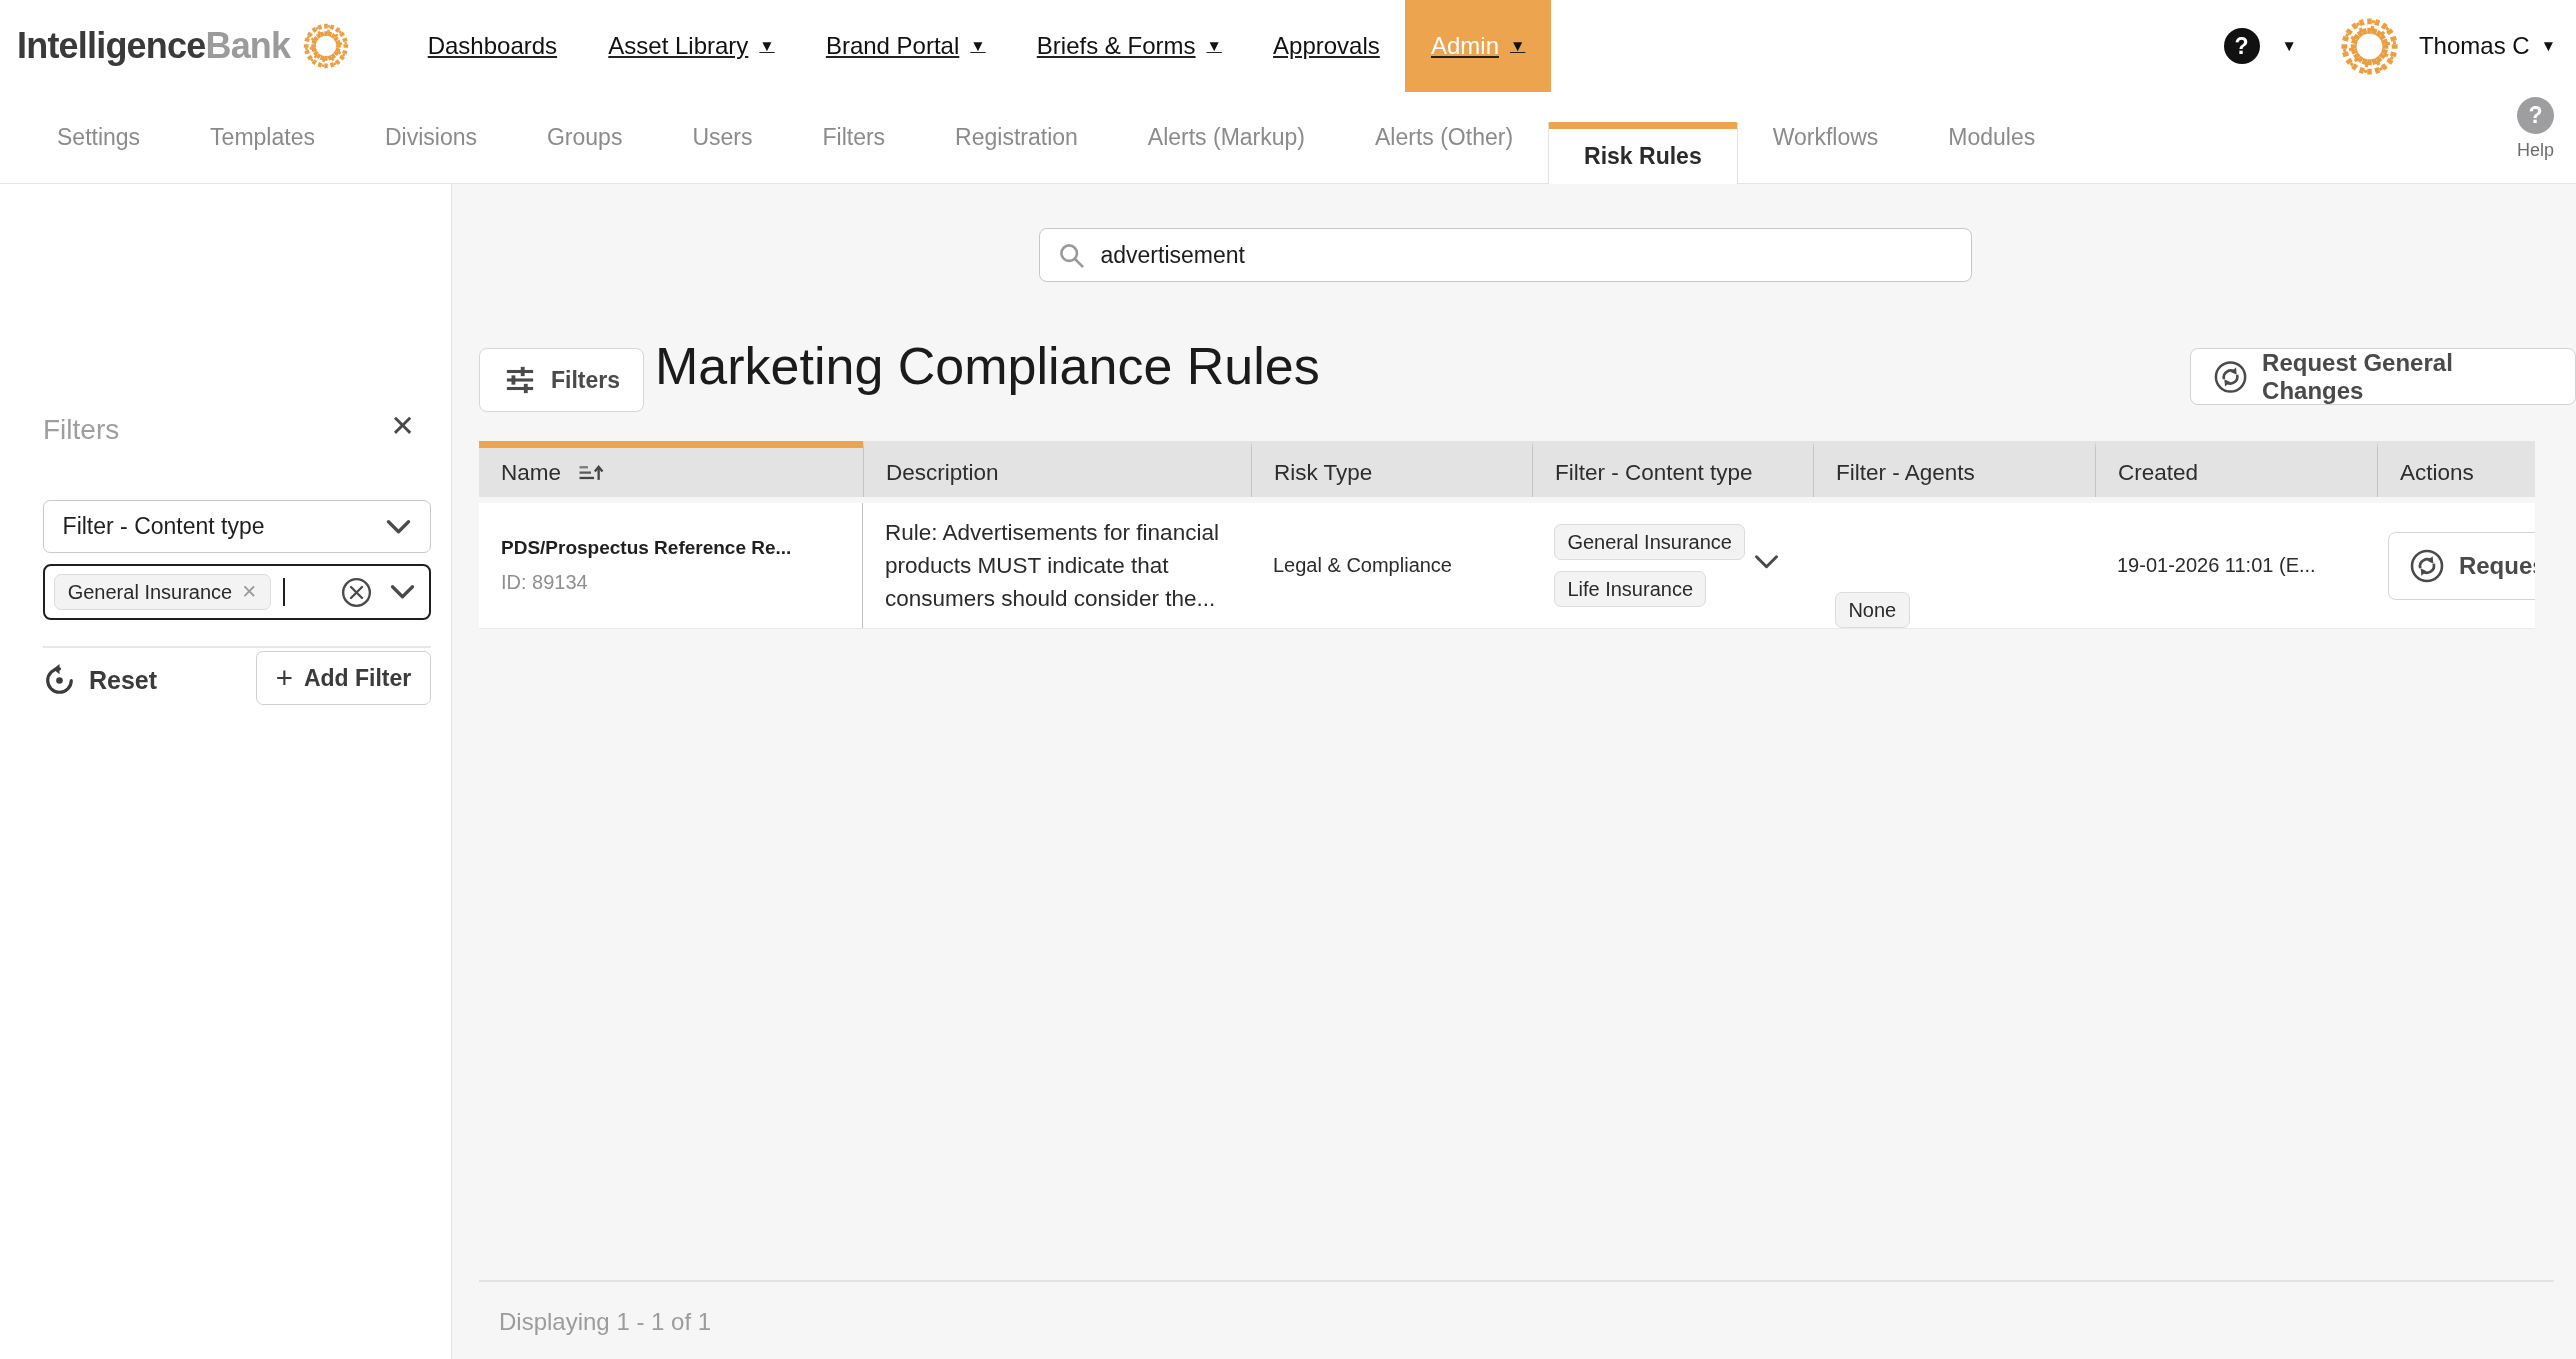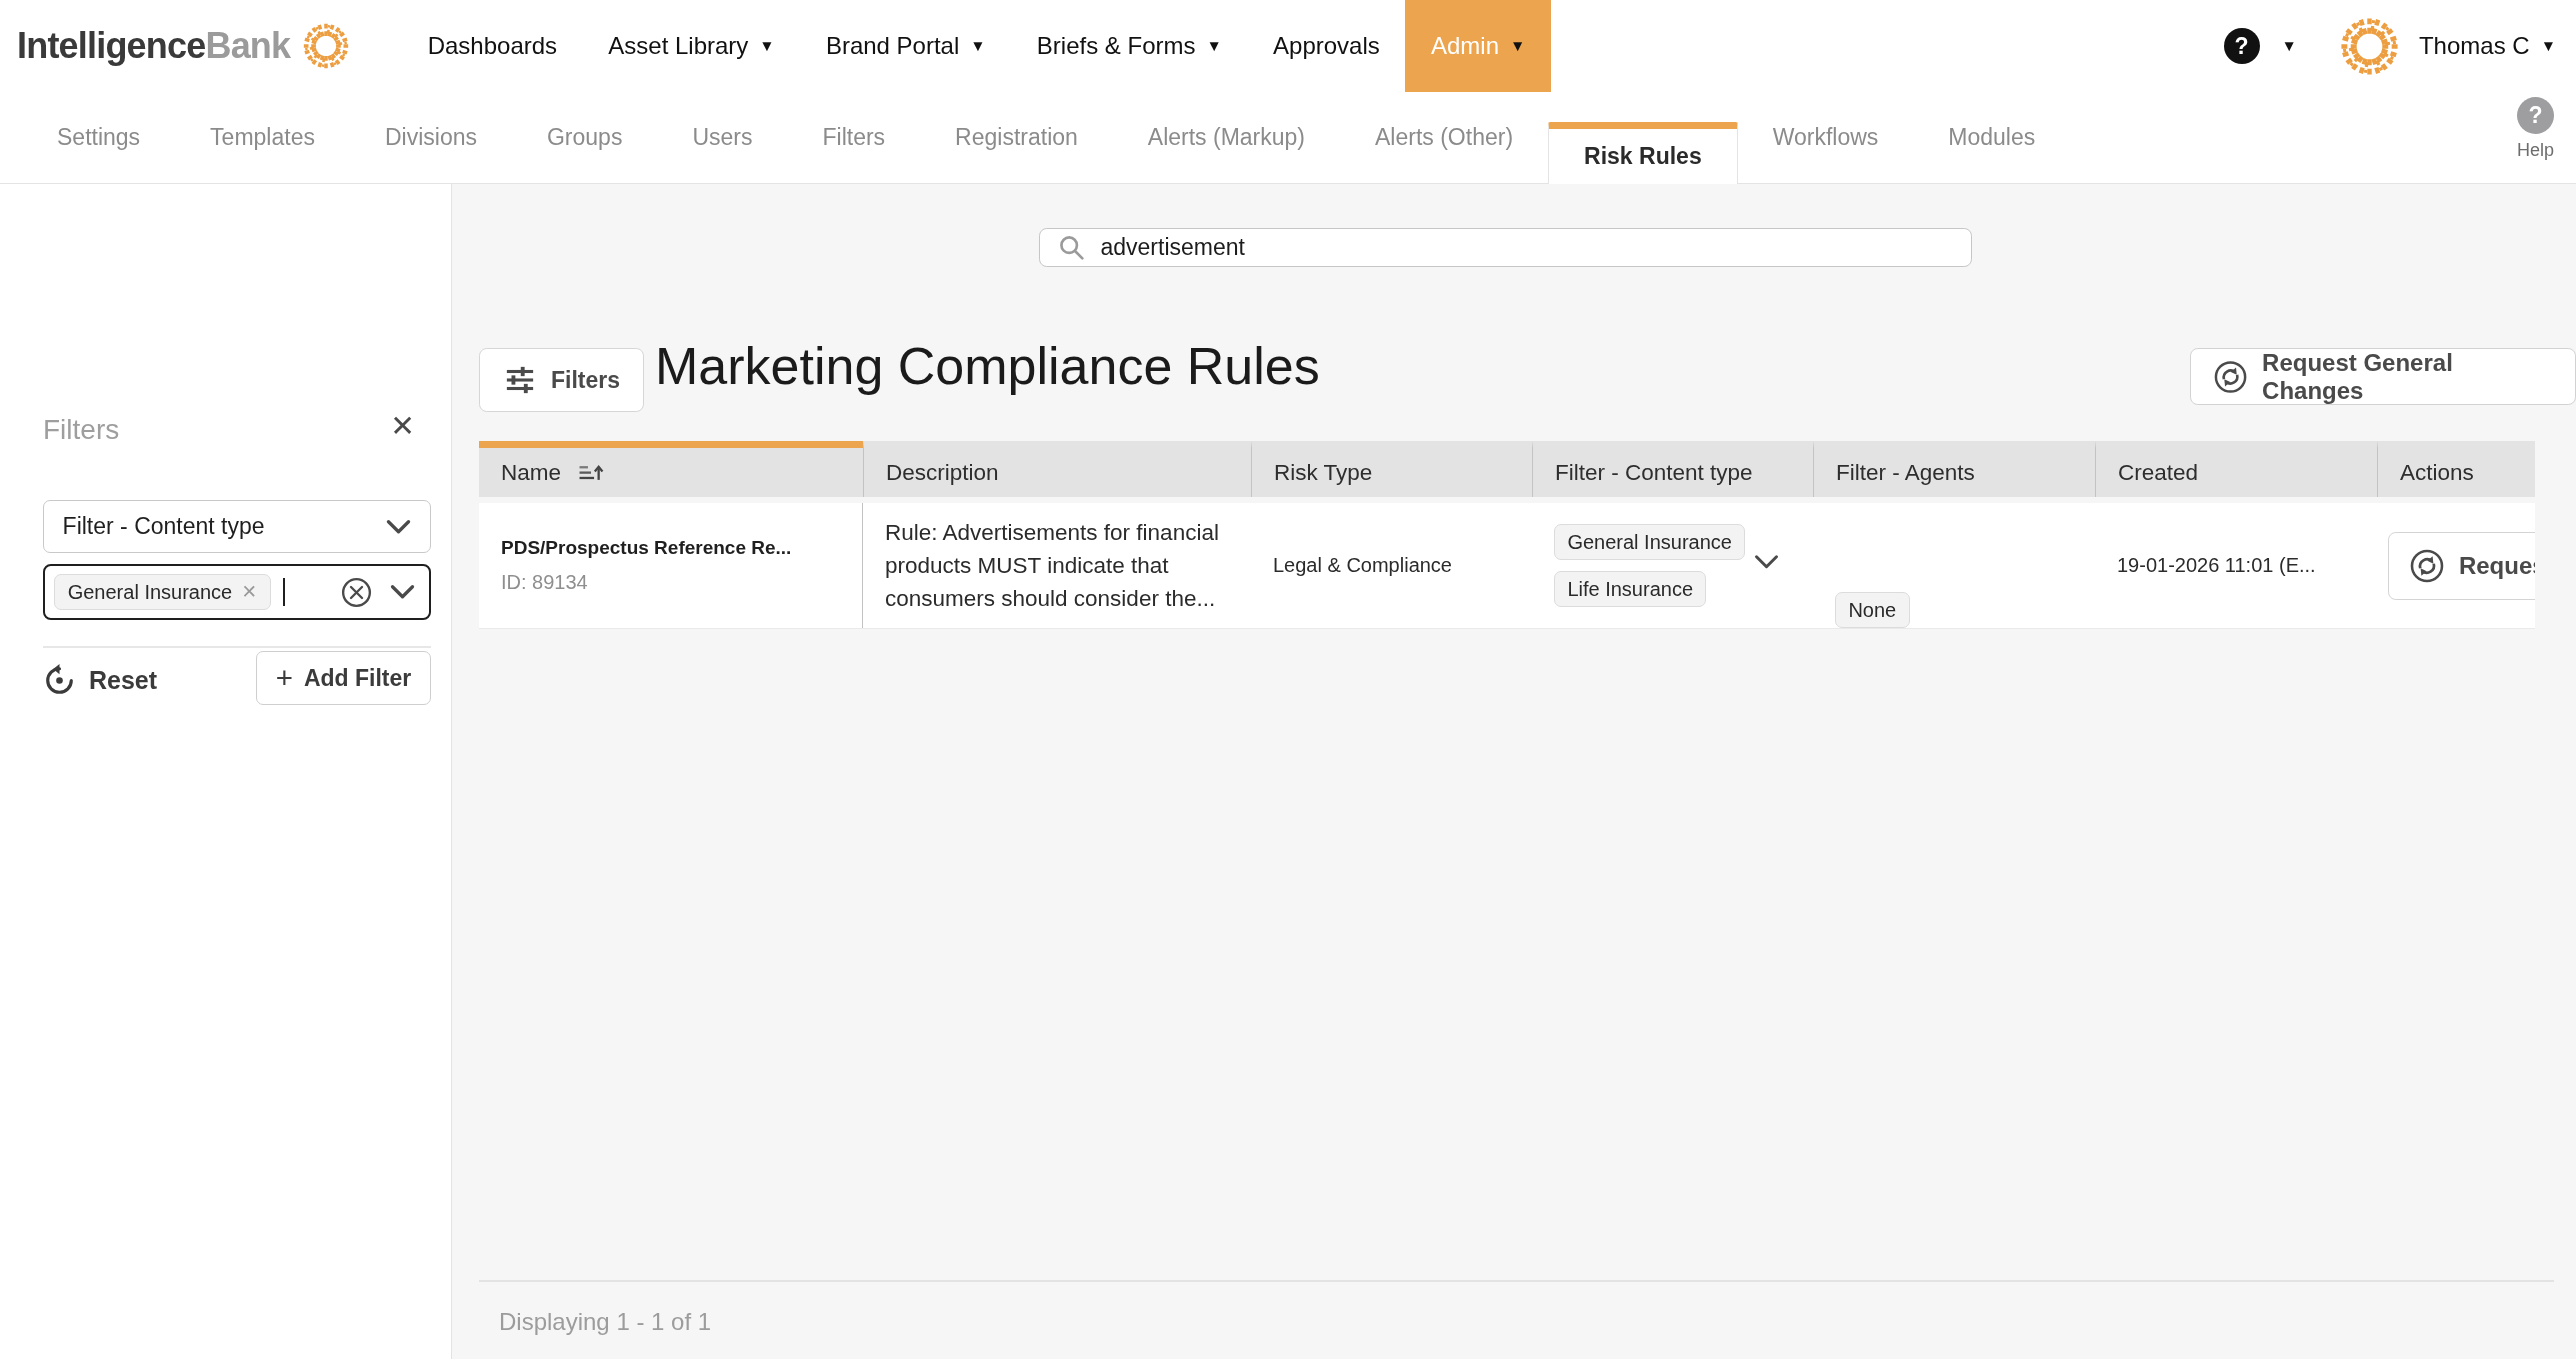--- a/index.html
+++ b/index.html
@@ -6,21 +6,21 @@
   html,body { width: 2576px; height: 1359px; overflow: hidden; }
   body { font-family: "Liberation Sans", sans-serif; background:#fff; color:#222; }
 
   
   .topbar { height:92px; display:flex; align-items:stretch; background:#fff; }
   .logo { display:flex; align-items:center; padding-left:17px; }
   .logo-text { font-size:36px; font-weight:700; letter-spacing:-0.8px; }
   .logo-primary { color:#3a3a3a; }
   .logo-secondary { color:#9b9b9b; }
   .logo-burst { margin-left:7.8px; }
-  .topnav { display:flex; align-items:stretch; margin-left:48px; }
+  .topnav { display:flex; align-items:stretch; margin-left:48px;text-decoration:underline; }
   .nav-item { display:flex; align-items:center; gap:11px; padding:0 25.6px; font-size:24px; color:#111; cursor:pointer; }
   .nav-item .caret { font-size:15.5px; color:#111; }
   .nav-item.admin { background:#ECA54E; color:#fff; }
   .nav-item.admin .caret { color:#111; }
   .top-right { margin-left:auto; display:flex; align-items:center; padding-right:20px; }
   .help-dot { width:36px; height:36px; border-radius:50%; background:#111; color:#fff; font-size:23px; font-weight:700; display:flex; align-items:center; justify-content:center; cursor:pointer; }
   .top-right .caret { font-size:15.5px; color:#111; margin-left:22px; cursor:pointer; }
   .avatar { margin-left:37px; cursor:pointer; }
   .username { margin-left:14px; font-size:24px; color:#111; cursor:pointer; }
   .user-caret { font-size:15.5px; color:#111; margin-left:11px; cursor:pointer; }
@@ -46,21 +46,21 @@
   .chip { display:inline-flex; align-items:center; gap:9.3px; background:#f3f3f3; border:1.6px solid #dcdcdc; border-radius:7px; padding:5.4px 12.4px; font-size:20px; color:#2a2a2a; white-space:nowrap; }
   .chip .x { color:#9a9a9a; font-size:18.6px; cursor:pointer; }
   .cursor-bar { width:2.3px; height:28px; background:#1f1f1f; margin-left:12.4px; }
   .sb-divider { position:absolute; left:43px; top:462px; width:388px; height:1.6px; background:#e7e7e7; }
   .sb-reset { position:absolute; left:43px; top:480px; display:flex; align-items:center; gap:13px; font-size:25px; font-weight:700; color:#3b3b3b; cursor:pointer; }
   .sb-addfilter { position:absolute; left:256px; top:467px; width:175px; height:54px; background:#fff; border:1.6px solid #cfcfcf; border-radius:7px; display:flex; align-items:center; justify-content:center; gap:11px; font-size:23px; font-weight:700; color:#3b3b3b; cursor:pointer; }
   .plus { font-size:29.5px; font-weight:400; color:#3b3b3b; line-height:0; }
 
   
   .main { flex:1; background:#f6f6f7; position:relative; overflow:hidden; }
-  .searchbox { position:absolute; left:587px; top:44px; width:933px; height:39px; background:#fff; border:1.6px solid #c6c6c6; border-radius:7.8px; display:flex; align-items:center; padding:0 15.5px; }
+  .searchbox { position:absolute; left:587px; top:44px; width:933px; height:54px; background:#fff; border:1.6px solid #c6c6c6; border-radius:7.8px; display:flex; align-items:center; padding:0 15.5px; }
   .searchbox input { border:none; outline:none; font-size:23px; color:#1c1c1c; flex:1; margin-left:14px; font-family:"Liberation Sans",sans-serif; background:transparent; }
   .filters-btn { position:absolute; left:27px; top:164px; height:64px; background:#fff; border:1.6px solid #d6d6d6; border-radius:7.8px; display:flex; align-items:center; gap:14px; padding:0 23px; font-size:23px; font-weight:700; color:#4a4a4a; cursor:pointer; }
   .page-title { position:absolute; left:203px; top:152px; font-size:52px; color:#1b1b1b; letter-spacing:0; }
   .request-btn { position:absolute; left:1738px; top:164px; height:57px; background:#fff; border:1.6px solid #d2d2d2; border-radius:7.8px; display:flex; align-items:center; gap:14px; padding:0 22px; font-size:24px; font-weight:700; color:#4a4a4a; cursor:pointer; }
 
   
   .table { position:absolute; left:27px; top:257px; width:2056px; overflow:hidden; }
   .thead { display:flex; height:56px; background:#e3e3e3; }
   .th { display:flex; align-items:center; padding-left:22px; font-size:22.5px; color:#2e2e2e; border-top:7px solid #e3e3e3; }
   .th + .th { border-left:1.6px solid #c3c3c3; }

